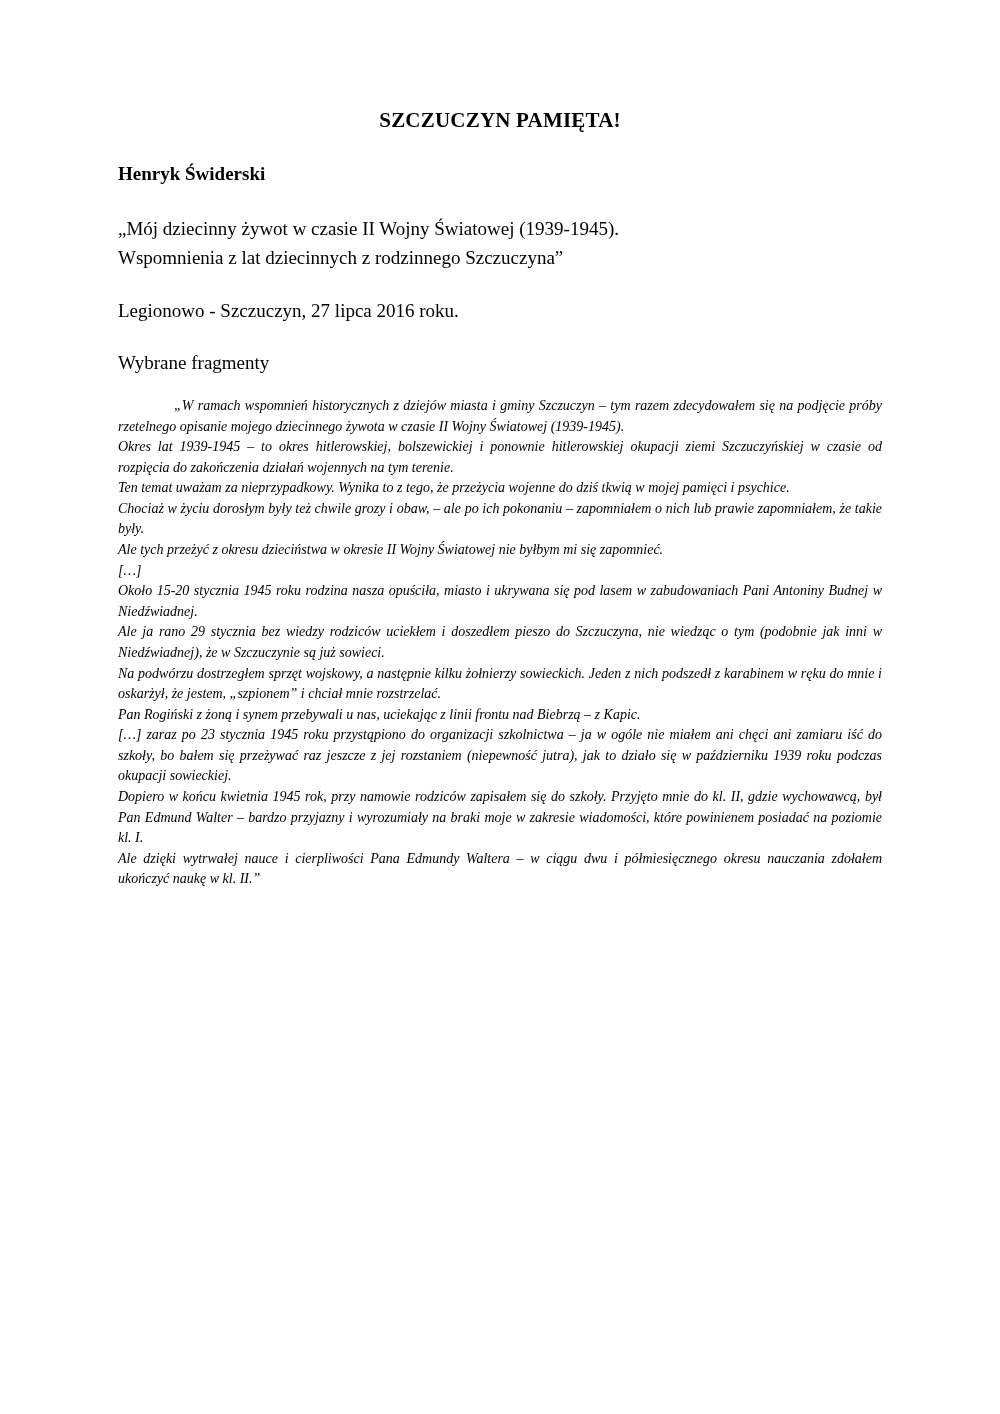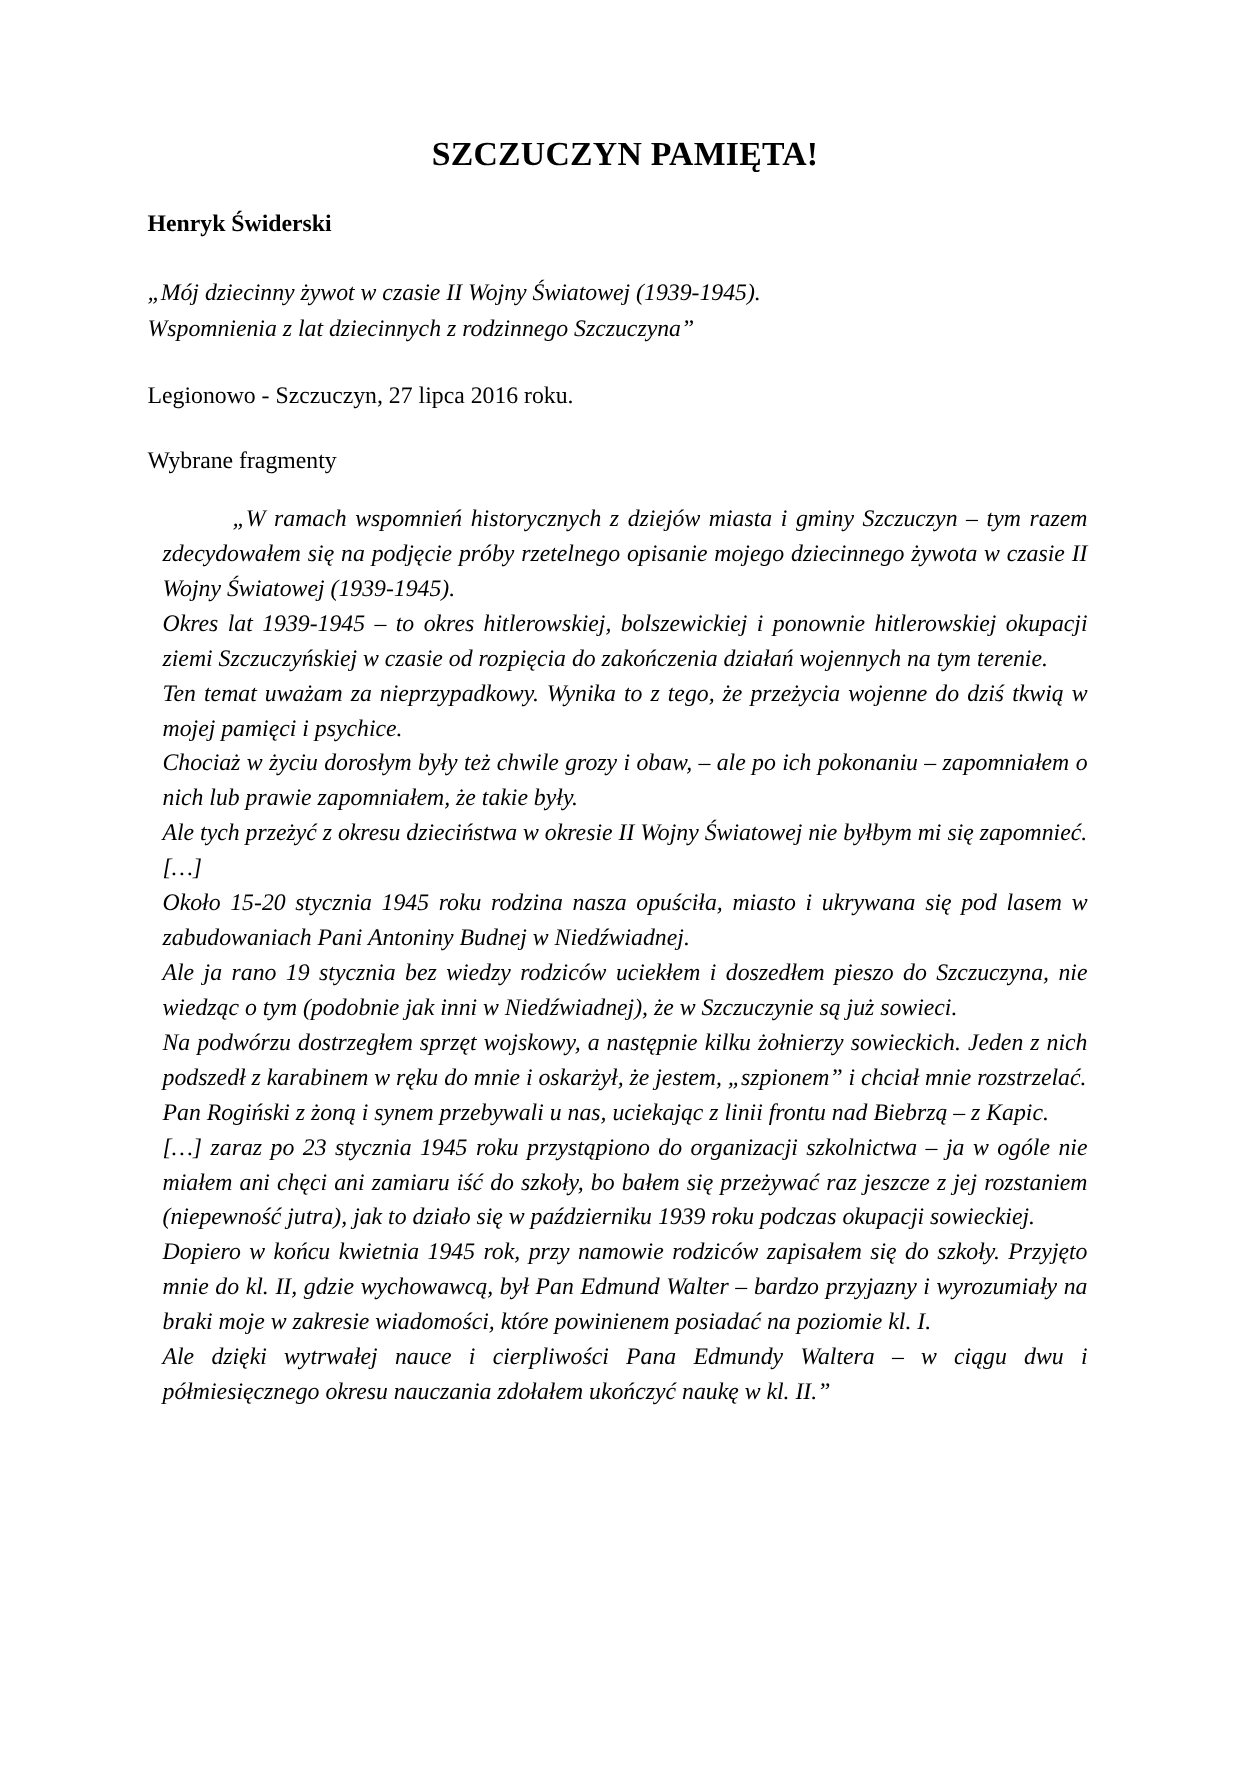--- a/index.html
+++ b/index.html
@@ -17,57 +17,56 @@
   .page {
     box-sizing: border-box;
     width: 1000px;
     height: 1414px;
     padding: 108px 118px 0 118px;
     background: #ffffff;
   }
   .doc-title {
     text-align: center;
     font-weight: bold;
-    font-size: 27px;
+    font-size: 21px;
     letter-spacing: 0.2px;
     margin: 0 0 30px 0;
   }
   .doc-subtitle {
     text-align: center;
     font-weight: bold;
     font-size: 19.5px;
     line-height: 1.42;
     margin: 0 0 52px 0;
     padding: 0 4px;
   }
   .author {
     font-weight: bold;
     font-size: 19px;
     margin: 12px 0 30px 0;
   }
   .work-title {
-    font-style: italic;
     font-size: 19px;
     line-height: 1.5;
     margin: 0 0 28px 0;
   }
   .place-date {
     font-size: 19px;
     margin: 0 0 30px 0;
   }
   .selection-note {
     font-size: 19px;
     margin: 0 0 22px 0;
   }
   .body-text {
     font-style: italic;
-    font-size: 19px;
+    font-size: 14px;
     line-height: 1.47;
     text-align: justify;
-    margin: 12px;
+    margin: 0;
   }
   .body-text p {
     margin: 0;
   }
   .body-text p.indent {
     text-indent: 56px;
   }
 </style>
 </head>
 <body>
@@ -89,21 +88,21 @@
   <div class="selection-note">Wybrane fragmenty</div>
 
   <div class="body-text">
     <p class="indent">„W ramach wspomnień historycznych z dziejów miasta i gminy Szczuczyn – tym razem zdecydowałem się na podjęcie próby rzetelnego opisanie mojego dziecinnego żywota w czasie II Wojny Światowej (1939-1945).</p>
     <p>Okres lat 1939-1945 – to okres hitlerowskiej, bolszewickiej i ponownie hitlerowskiej okupacji ziemi Szczuczyńskiej w czasie od rozpięcia do zakończenia działań wojennych na tym terenie.</p>
     <p>Ten temat uważam za nieprzypadkowy. Wynika to z tego, że przeżycia wojenne do dziś tkwią w mojej pamięci i psychice.</p>
     <p>Chociaż w życiu dorosłym były też chwile grozy i obaw, – ale po ich pokonaniu – zapomniałem o nich lub prawie zapomniałem, że takie były.</p>
     <p>Ale tych przeżyć z okresu dzieciństwa w okresie II Wojny Światowej nie byłbym mi się zapomnieć.</p>
     <p>[…]</p>
     <p>Około 15-20 stycznia 1945 roku rodzina nasza opuściła, miasto i ukrywana się pod lasem w zabudowaniach Pani Antoniny Budnej w Niedźwiadnej.</p>
-    <p>Ale ja rano 19 stycznia bez wiedzy rodziców uciekłem i doszedłem pieszo do Szczuczyna, nie wiedząc o tym (podobnie jak inni w Niedźwiadnej), że w Szczuczynie są już sowieci.</p>
+    <p>Ale ja rano 29 stycznia bez wiedzy rodziców uciekłem i doszedłem pieszo do Szczuczyna, nie wiedząc o tym (podobnie jak inni w Niedźwiadnej), że w Szczuczynie są już sowieci.</p>
     <p>Na podwórzu dostrzegłem sprzęt wojskowy, a następnie kilku żołnierzy sowieckich. Jeden z nich podszedł z karabinem w ręku do mnie i oskarżył, że jestem, „szpionem” i chciał mnie rozstrzelać.</p>
     <p>Pan Rogiński z żoną i synem przebywali u nas, uciekając z linii frontu nad Biebrzą – z Kapic.</p>
     <p>[…] zaraz po 23 stycznia 1945 roku przystąpiono do organizacji szkolnictwa – ja w ogóle nie miałem ani chęci ani zamiaru iść do szkoły, bo bałem się przeżywać raz jeszcze z jej rozstaniem (niepewność jutra), jak to działo się w październiku 1939 roku podczas okupacji sowieckiej.</p>
     <p>Dopiero w końcu kwietnia 1945 rok, przy namowie rodziców zapisałem się do szkoły. Przyjęto mnie do kl. II, gdzie wychowawcą, był Pan Edmund Walter – bardzo przyjazny i wyrozumiały na braki moje w zakresie wiadomości, które powinienem posiadać na poziomie kl. I.</p>
     <p>Ale dzięki wytrwałej nauce i cierpliwości Pana Edmundy Waltera – w ciągu dwu i półmiesięcznego okresu nauczania zdołałem ukończyć naukę w kl. II.”</p>
   </div>
 
 </div>
 
 </body></html>

